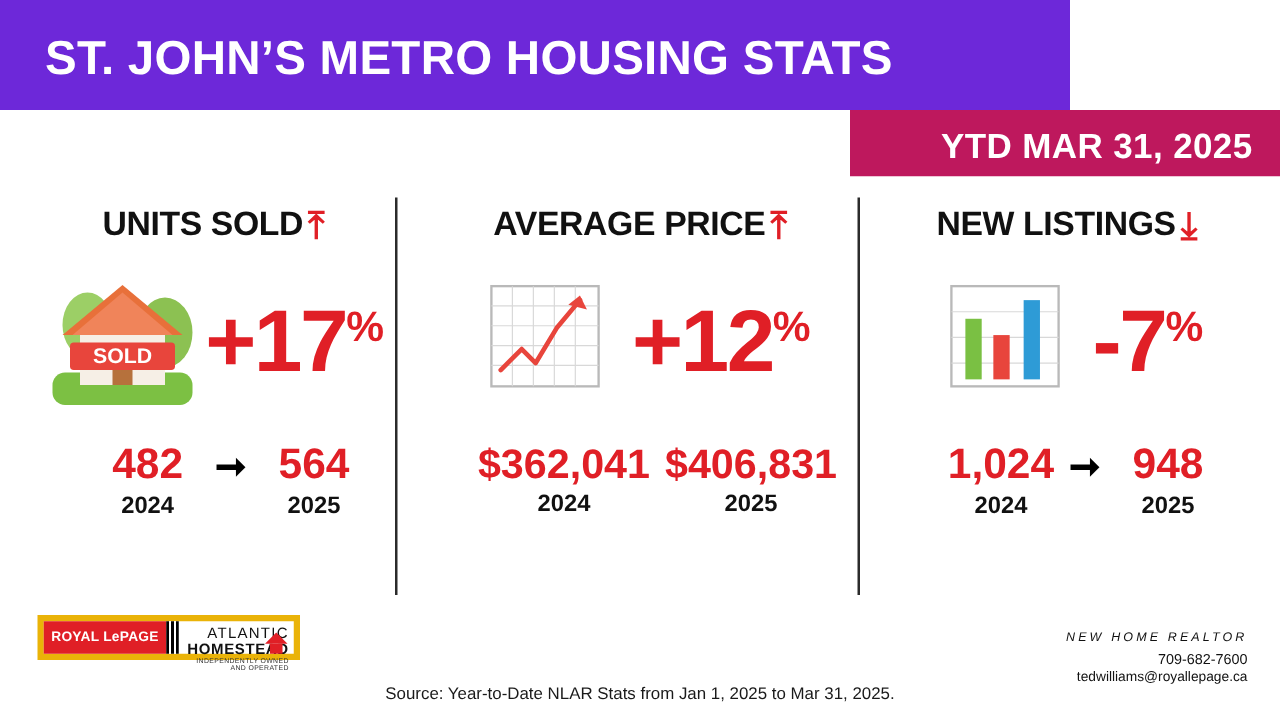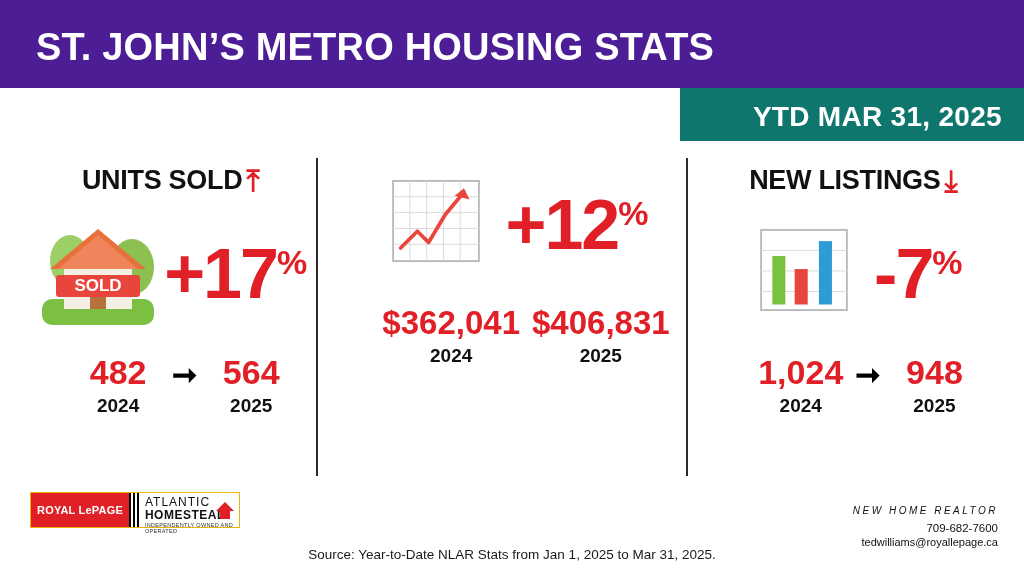--- a/index.html
+++ b/index.html
@@ -12,38 +12,38 @@
   .page {
     position: relative;
     width: 1024px; height: 576px;
     background: #ffffff;
   }
 
   
   .header-bar {
     position: absolute;
     top: 0; left: 0;
-    width: 1024px; height: 88px;
-    background: #4c1d95;
+    width: 856px; height: 88px;
+    background: #6d28d9;
   }
   .header-title {
     position: absolute;
     left: 36px; top: 26px;
     color: #ffffff;
     font-size: 38px;
     font-weight: bold;
     letter-spacing: 0.2px;
   }
 
   
   .ytd-band {
     position: absolute;
     top: 88px; left: 680px;
     width: 344px; height: 53px;
-    background: #0f766e;
+    background: #be185d;
   }
   .ytd-text {
     position: absolute;
     right: 22px; top: 13px;
     color: #ffffff;
     font-size: 28px;
     font-weight: bold;
     letter-spacing: 0.3px;
   }
 
@@ -144,24 +144,25 @@
   
   .footer {
     position: absolute;
     left: 0; bottom: 0;
     width: 1024px; height: 96px;
   }
   .rl-logo {
     position: absolute;
     left: 30px; top: 12px;
     width: 210px; height: 36px;
-    border: 1px solid #eab308;
+    border: 5px solid #eab308;
     background: #ffffff;
     display: flex;
     align-items: stretch;
+    text-align: right;
   }
   .rl-left {
     background: #e01f26;
     color: #ffffff;
     font-size: 11px;
     font-weight: bold;
     display: flex;
     align-items: center;
     padding: 0 6px;
     letter-spacing: 0.2px;
@@ -268,20 +269,23 @@
         </div>
         <div class="mid-arrow">➞</div>
         <div class="num-block">
           <div class="num">564</div>
           <div class="yr">2025</div>
         </div>
       </div>
     </div>
 
     <div class="col">
+      <div class="col-title">
+        <span>AVERAGE PRICE</span><span class="arrow">⤒</span>
+      </div>
       <div class="mid-row">
         <div class="art">
           <svg viewBox="0 0 128 118" width="120" height="110" aria-hidden="true">
             <rect x="18" y="16" width="92" height="86" fill="#ffffff" stroke="#b9b9b9" stroke-width="2"></rect>
             <g stroke="#d8d8d8" stroke-width="1">
               <line x1="36" y1="16" x2="36" y2="102"></line>
               <line x1="54" y1="16" x2="54" y2="102"></line>
               <line x1="72" y1="16" x2="72" y2="102"></line>
               <line x1="90" y1="16" x2="90" y2="102"></line>
               <line x1="18" y1="33" x2="110" y2="33"></line>

